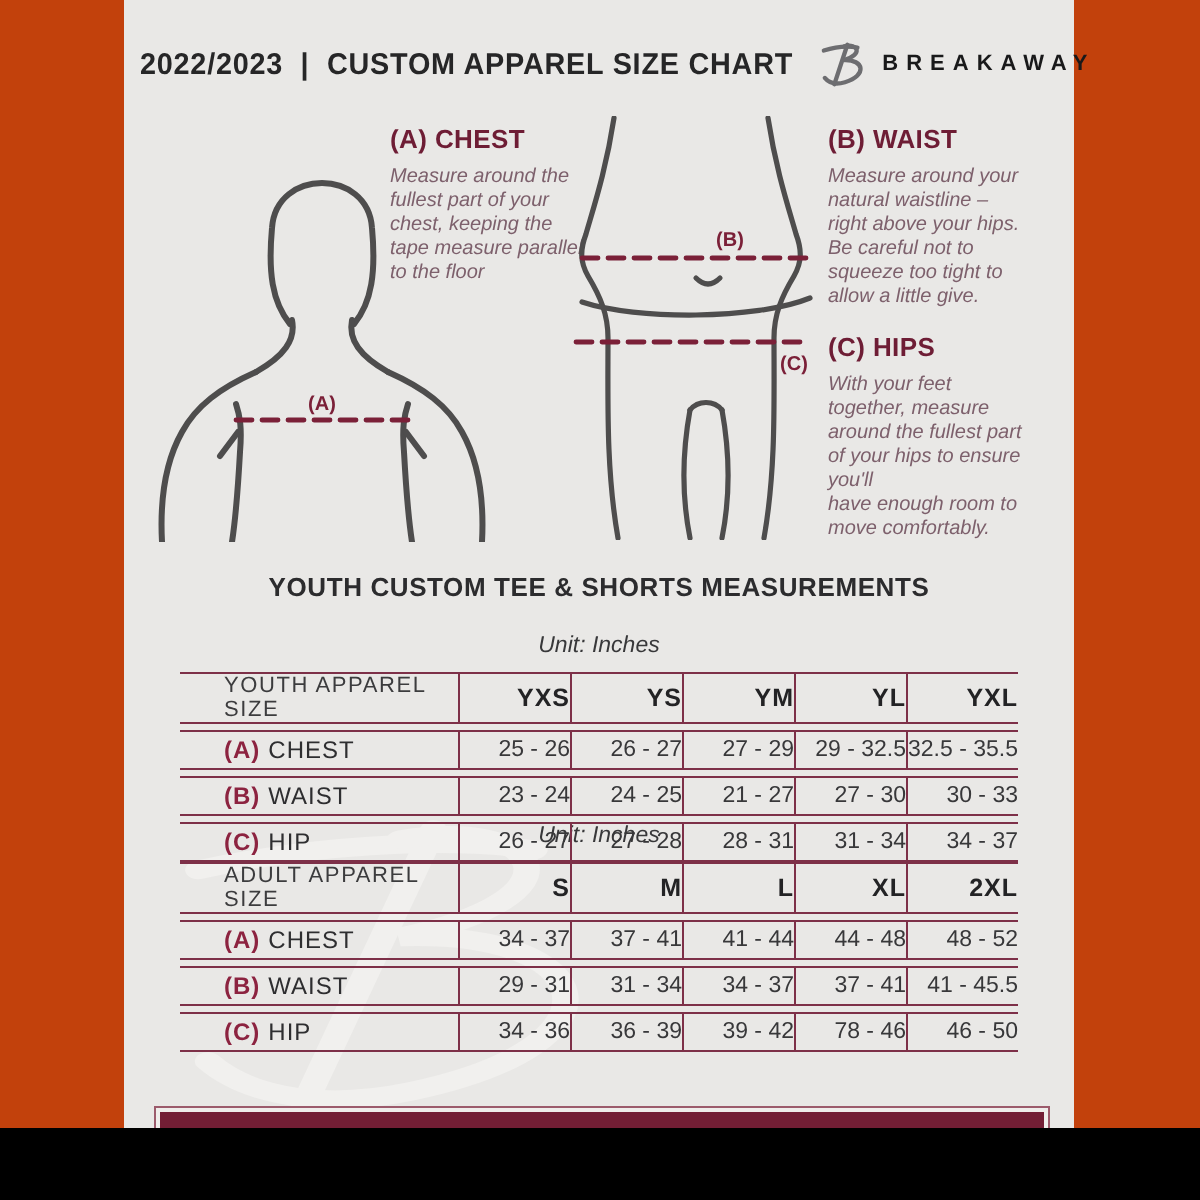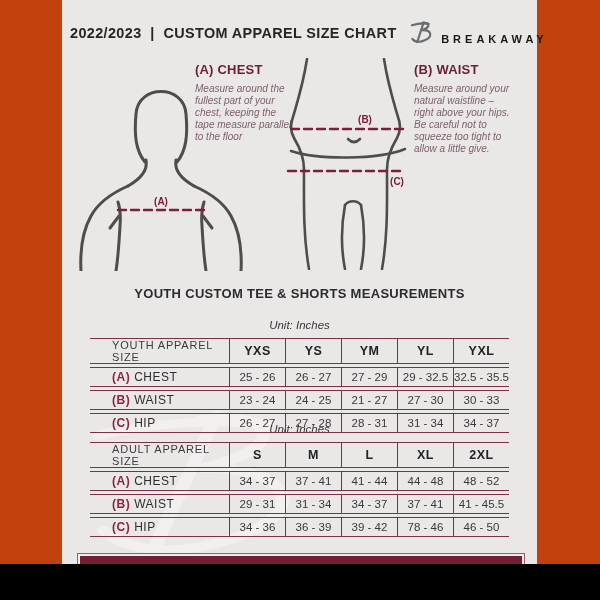--- a/index.html
+++ b/index.html
@@ -14,21 +14,21 @@
   }
   
   .hdr {
     position:absolute; left:8px; right:22px; top:18px; height:28px;
     display:flex; justify-content:space-between; align-items:center;
   }
   .hdr-title {
     font-size:15px; font-weight:bold; color:#262627; letter-spacing:.4px;
     white-space:pre; transform:scaleX(.96); transform-origin:left center;
   }
-  .brand { display:flex; align-items:flex-end; gap:7px; }
+  .brand { display:flex; align-items:center; gap:7px; }
   .hlogo { width:24px; height:26px; stroke:#6d6d70; fill:none; stroke-width:9; stroke-linecap:round; }
   .brand-name { font-size:11px; font-weight:bold; color:#19191a; letter-spacing:4px; }
   
   .fig { position:absolute; fill:none; stroke:#4e4d4d; stroke-width:3; stroke-linecap:round; }
   .fig-upper { left:10px; top:56px; width:175px; height:215px; }
   .fig-lower { left:221px; top:58px; width:130px; height:212px; stroke-width:2.6; }
   .dash { stroke:#7b2038; stroke-width:2.4; stroke-dasharray:8 5; }
   .diag-lbl { fill:#7b2038; font-weight:bold; font-size:10px; stroke:none; font-family:"Liberation Sans",sans-serif; }
   .inst { position:absolute; }
   .inst h3 { margin:0; font-size:13px; font-weight:bold; color:#6e1d35; letter-spacing:.2px; }
@@ -39,25 +39,25 @@
   .inst-c { left:352px; top:166px; width:120px; }
   
   .wmlogo { position:absolute; left:18px; top:398px; width:240px; height:168px;
             stroke:#f7f6f4; fill:none; stroke-width:5.5; stroke-linecap:round; opacity:.6; }
   
   .tbl-sec { position:absolute; left:0; width:475px; }
   .tbl-youth { top:270px; }
   .tbl-adult { top:405px; }
   .tbl-sec h2 { margin:16px; text-align:center; font-size:13px; font-weight:bold;
                 color:#2c2c2e; letter-spacing:.3px; }
-  .unit { text-align:center; font-size:11.5px; font-style:italic; color:#38383a; margin-top:18px; }
+  .unit { text-align:center; font-size:11.5px; font-style:italic; color:#38383a; margin-top:7px; }
   table { border-collapse:separate; border-spacing:0 3px; width:419px;
           margin:4px 0 0 28px; table-layout:fixed; position:relative; z-index:2; }
   th, td { border-top:1.5px solid #7d3048; border-bottom:1.5px solid #7d3048;
-           padding:0; text-align:center; vertical-align:middle; }
+           padding:0; text-align:right; vertical-align:middle; }
   th { height:22px; font-size:12.5px; font-weight:bold; color:#232325; letter-spacing:.5px; }
   td { height:20px; font-size:11.5px; color:#38383a; }
   th.szhdr { text-align:left; padding-left:22px; font-size:11px; font-weight:normal;
              color:#3c3c3e; letter-spacing:.8px; }
   td.rowlbl { text-align:left; padding-left:22px; font-size:12px; color:#2e2e30; letter-spacing:.5px; }
   td.rowlbl .pfx { color:#8c2340; font-weight:bold; margin-right:4px; }
   th:not(.szhdr), td:not(.rowlbl) { border-left:1.5px solid #7d3048; }
   
   .footer-bar { position:absolute; left:16px; top:554px; width:446px; height:37px;
                 background:#731e35; border:2px solid #efedeb; outline:1px solid #9c5b6c; }
@@ -129,20 +129,28 @@
       <h3>(B) WAIST</h3>
       <p>Measure around your
 natural waistline –
 right above your hips.
 Be careful not to
 squeeze too tight to
 allow a little give.</p>
     </div>
 
     <div class="inst inst-c">
+      <h3>(C) HIPS</h3>
+      <p>With your feet
+together, measure
+around the fullest part
+of your hips to ensure
+you'll
+have enough room to
+move comfortably.</p>
     </div>
 
     <svg class="wmlogo" viewBox="0 0 100 100" preserveAspectRatio="none">
         <use href="#blogo"></use>
       </svg>
 
     <div class="tbl-sec tbl-youth">
       <h2>YOUTH CUSTOM TEE &amp; SHORTS MEASUREMENTS</h2>
       <div class="unit">Unit: Inches</div>
       <table>

